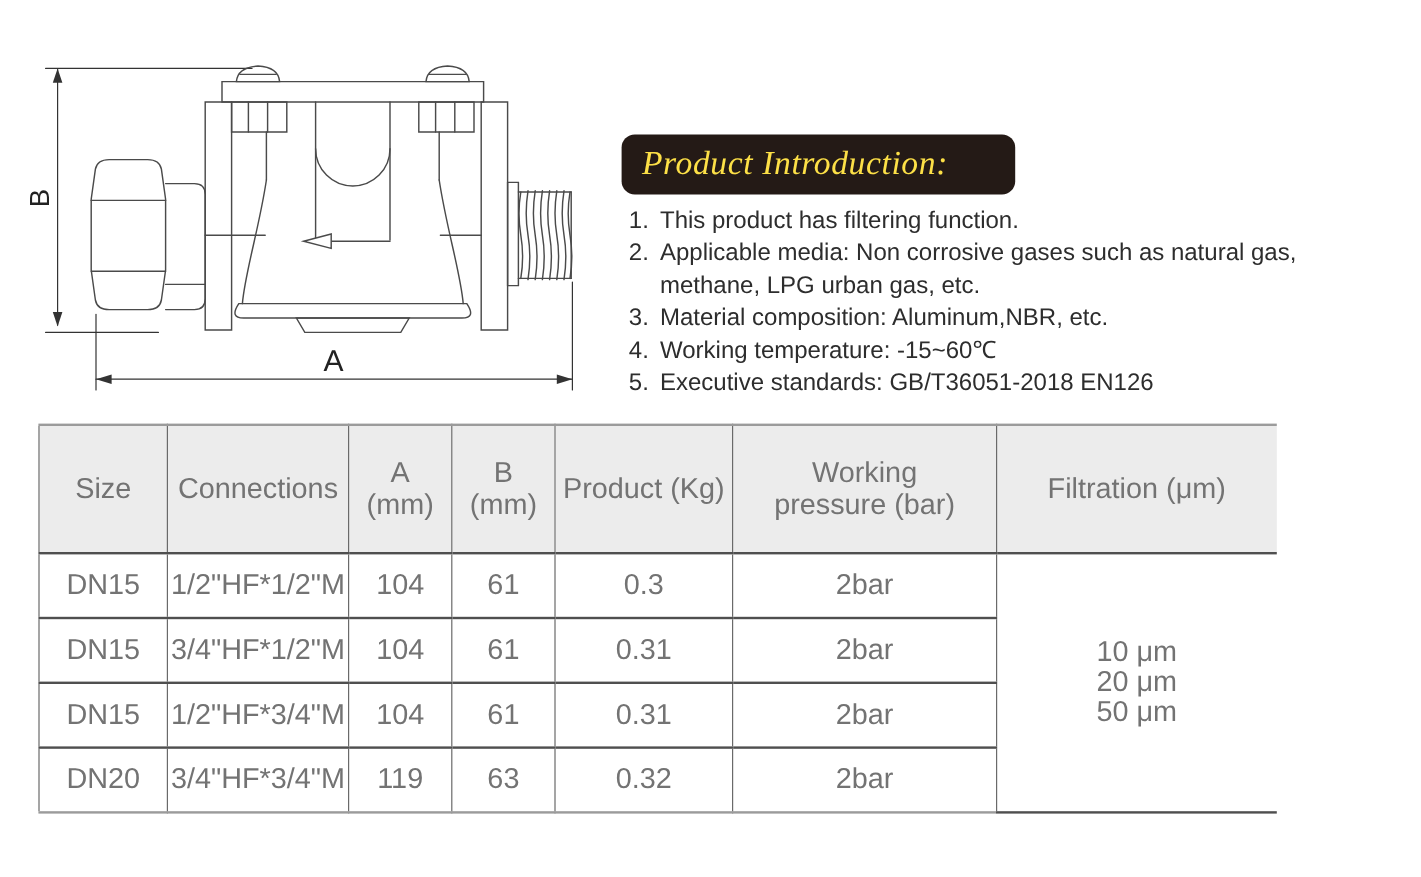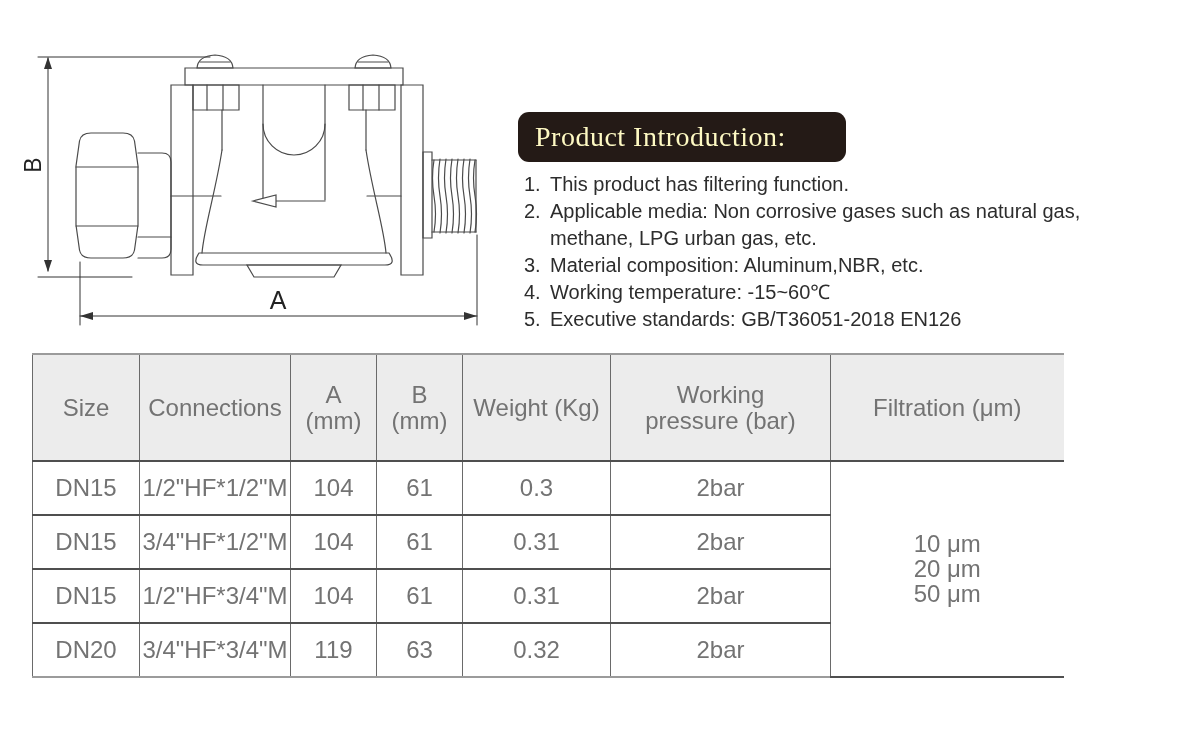--- a/index.html
+++ b/index.html
@@ -13,21 +13,21 @@
   .drawing line, .drawing path, .drawing rect, .drawing polygon { vector-effect:non-scaling-stroke; }
   .dim-label { font-family:"Liberation Sans", sans-serif; fill:#222; stroke:none; }
 
   
   .intro-title-box {
     position:absolute; left:518px; top:112px; width:328px; height:50px;
     background:#241a16; border-radius:11px; display:flex; align-items:center;
     box-sizing:border-box; padding-left:17px;
   }
   .intro-title {
-    font-family:"Liberation Serif", serif; font-size:28px; color:#fef9c3; letter-spacing:0.5px;
+    font-family:"Liberation Serif", serif; font-size:28px; color:#fde047; letter-spacing:0.5px;font-style:italic;
   }
   .intro-list {
     position:absolute; left:524px; top:171px; width:652px;
     list-style:none; margin:0; padding:0;
   }
   .intro-item { display:flex; font-size:20px; line-height:27px; color:#2d2d2d; }
   .intro-item .num { flex:none; width:26px; }
   .intro-item .txt { white-space:pre-line; }
 
   
@@ -172,21 +172,21 @@
       <col style="width:233px">
     </colgroup>
     <thead>
       <tr>
         <th>Size</th>
         <th>Connections</th>
         <th>A
 (mm)</th>
         <th>B
 (mm)</th>
-        <th>Weight (Kg)</th>
+        <th>Product (Kg)</th>
         <th>Working
 pressure (bar)</th>
         <th>Filtration (μm)</th>
       </tr>
     </thead>
     <tbody>
       <tr>
         <td>DN15</td>
         <td>1/2"HF*1/2"M</td>
         <td>104</td>

